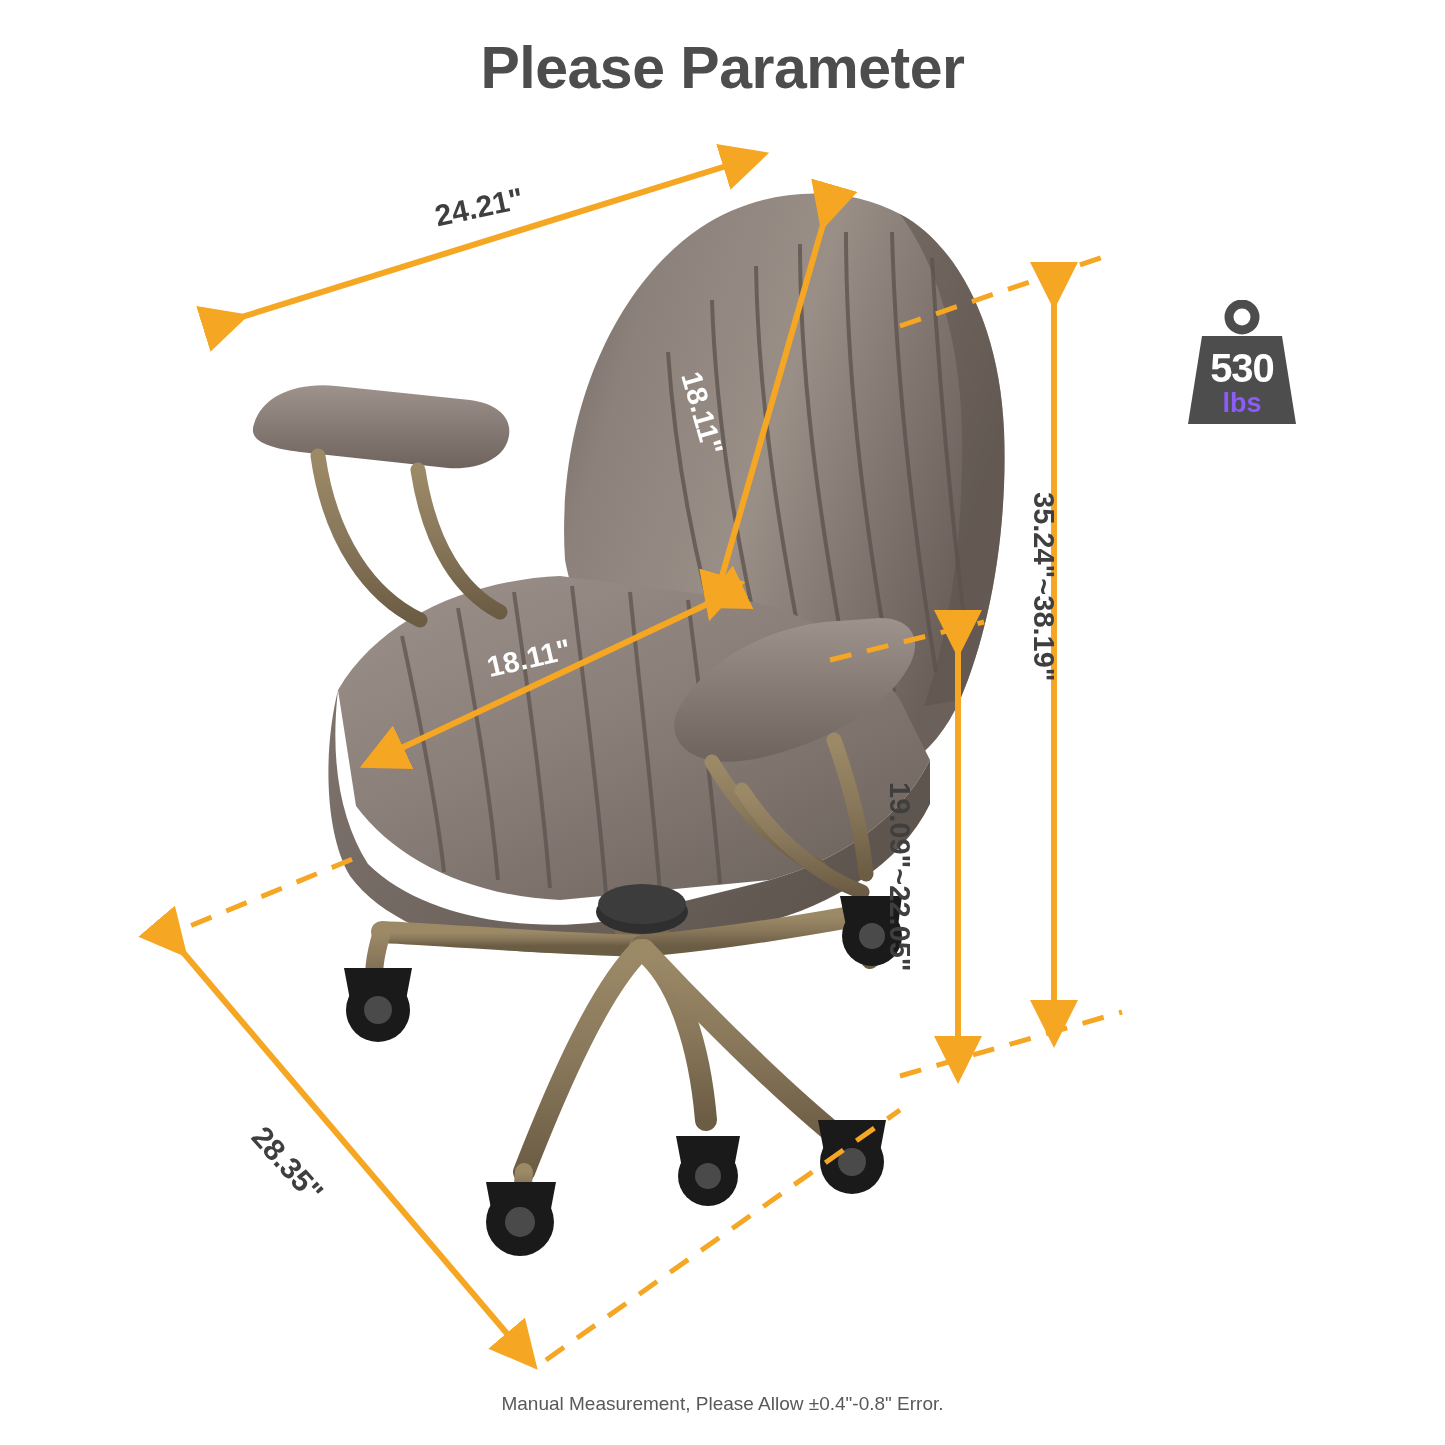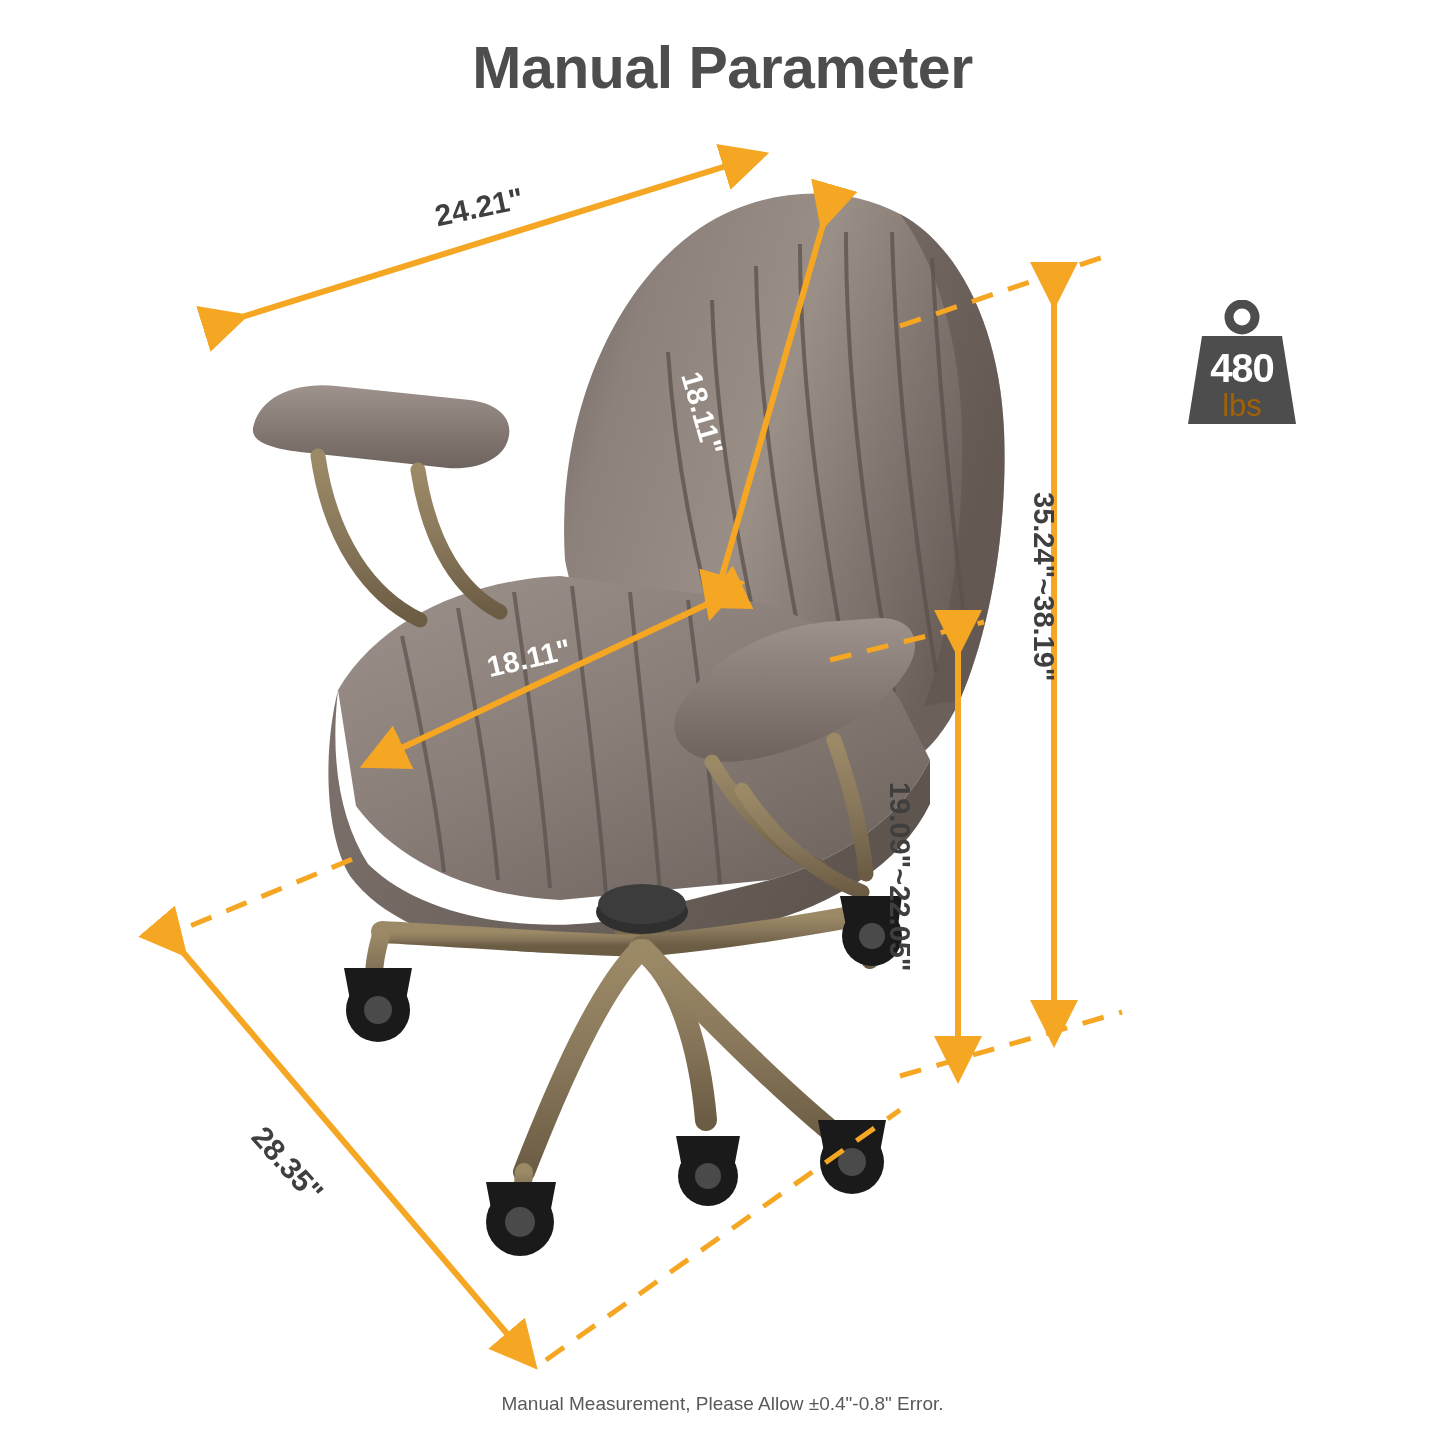--- a/index.html
+++ b/index.html
@@ -117,31 +117,31 @@
     font-weight: bold;
     color: #ffffff;
     letter-spacing: -1px;
   }
   #weight-badge .unit {
     position: absolute;
     left: 0;
     top: 88px;
     width: 120px;
     text-align: center;
-    font-size: 31px;
-    font-weight: normal;
-    color: #a16207;
+    font-size: 27px;
+    font-weight: bold;
+    color: #8b5cf6;
   }
 </style>
 </head>
 <body>
 
 <div id="page">
 
-  <div id="title">Manual Parameter</div>
+  <div id="title">Please Parameter</div>
 
   <svg class="layer" viewBox="0 0 1445 1445">
     <defs>
       <linearGradient id="gBack" x1="0" y1="0" x2="1" y2="0.4">
         <stop offset="0%" stop-color="#6f645e"></stop>
         <stop offset="22%" stop-color="#8d827b"></stop>
         <stop offset="55%" stop-color="#9a8f87"></stop>
         <stop offset="100%" stop-color="#6b605a"></stop>
       </linearGradient>
       <linearGradient id="gSeat" x1="0.1" y1="0" x2="0.9" y2="1">
@@ -303,19 +303,19 @@
   <div class="dimlabel" id="lbl-seat">18.11"</div>
   <div class="dimlabel" id="lbl-height">35.24"~38.19"</div>
   <div class="dimlabel" id="lbl-seatheight">19.09"~22.05"</div>
   <div class="dimlabel" id="lbl-depth">28.35"</div>
 
   <div id="weight-badge">
     <svg width="120" height="128" viewBox="0 0 120 128">
       <circle cx="60" cy="17" r="13" fill="none" stroke="#4d4d4d" stroke-width="9"></circle>
       <path d="M20 36 L100 36 L114 124 L6 124 Z" fill="#4d4d4d" rx="6"></path>
     </svg>
-    <div class="num">480</div>
+    <div class="num">530</div>
     <div class="unit">lbs</div>
   </div>
 
   <div id="footnote">Manual Measurement, Please Allow ±0.4"-0.8" Error.</div>
 
 </div>
 
 </body></html>

